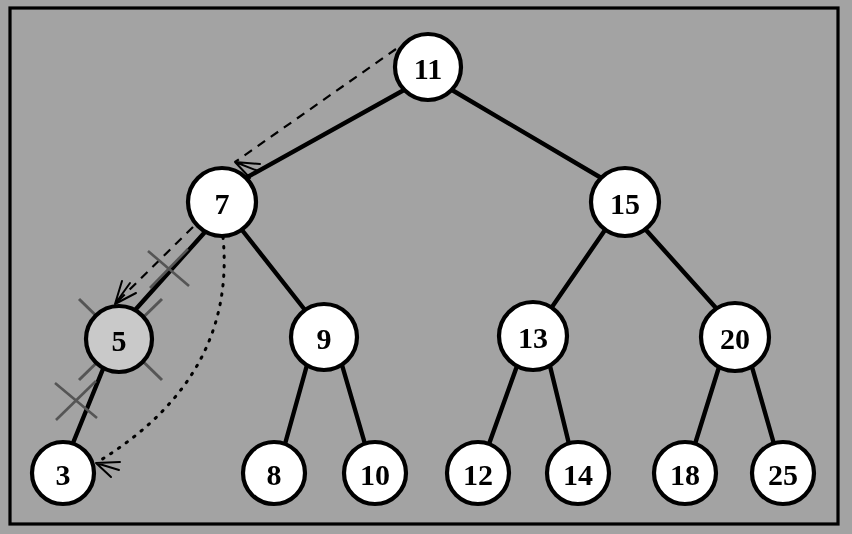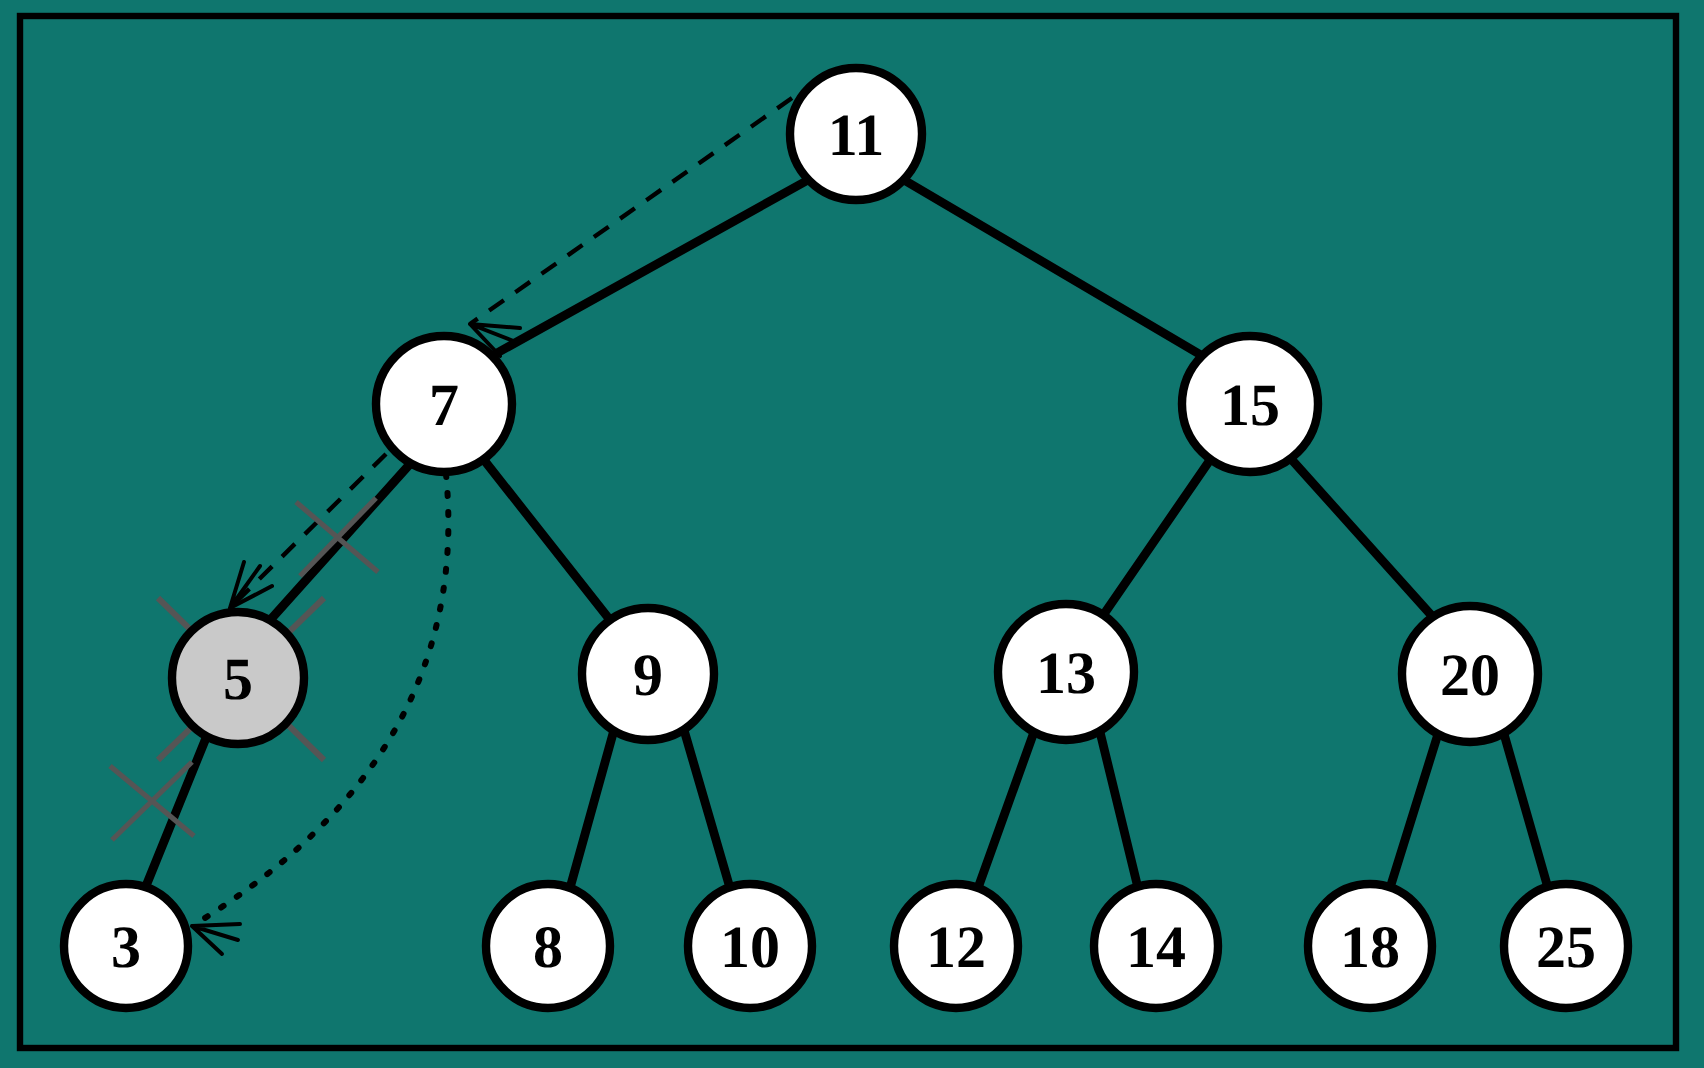--- a/index.html
+++ b/index.html
@@ -5,21 +5,21 @@
   html, body {
     margin: 0;
     padding: 0;
     background: #ffffff;
     font-family: "Liberation Serif", "DejaVu Serif", serif;
   }
   #canvas {
     position: relative;
     width: 852px;
     height: 534px;
-    background: #0f766e;
+    background: #a3a3a3;
     overflow: hidden;
   }
   #tree-svg {
     position: absolute;
     left: 0;
     top: 0;
     width: 852px;
     height: 534px;
   }
   .node-circle {

